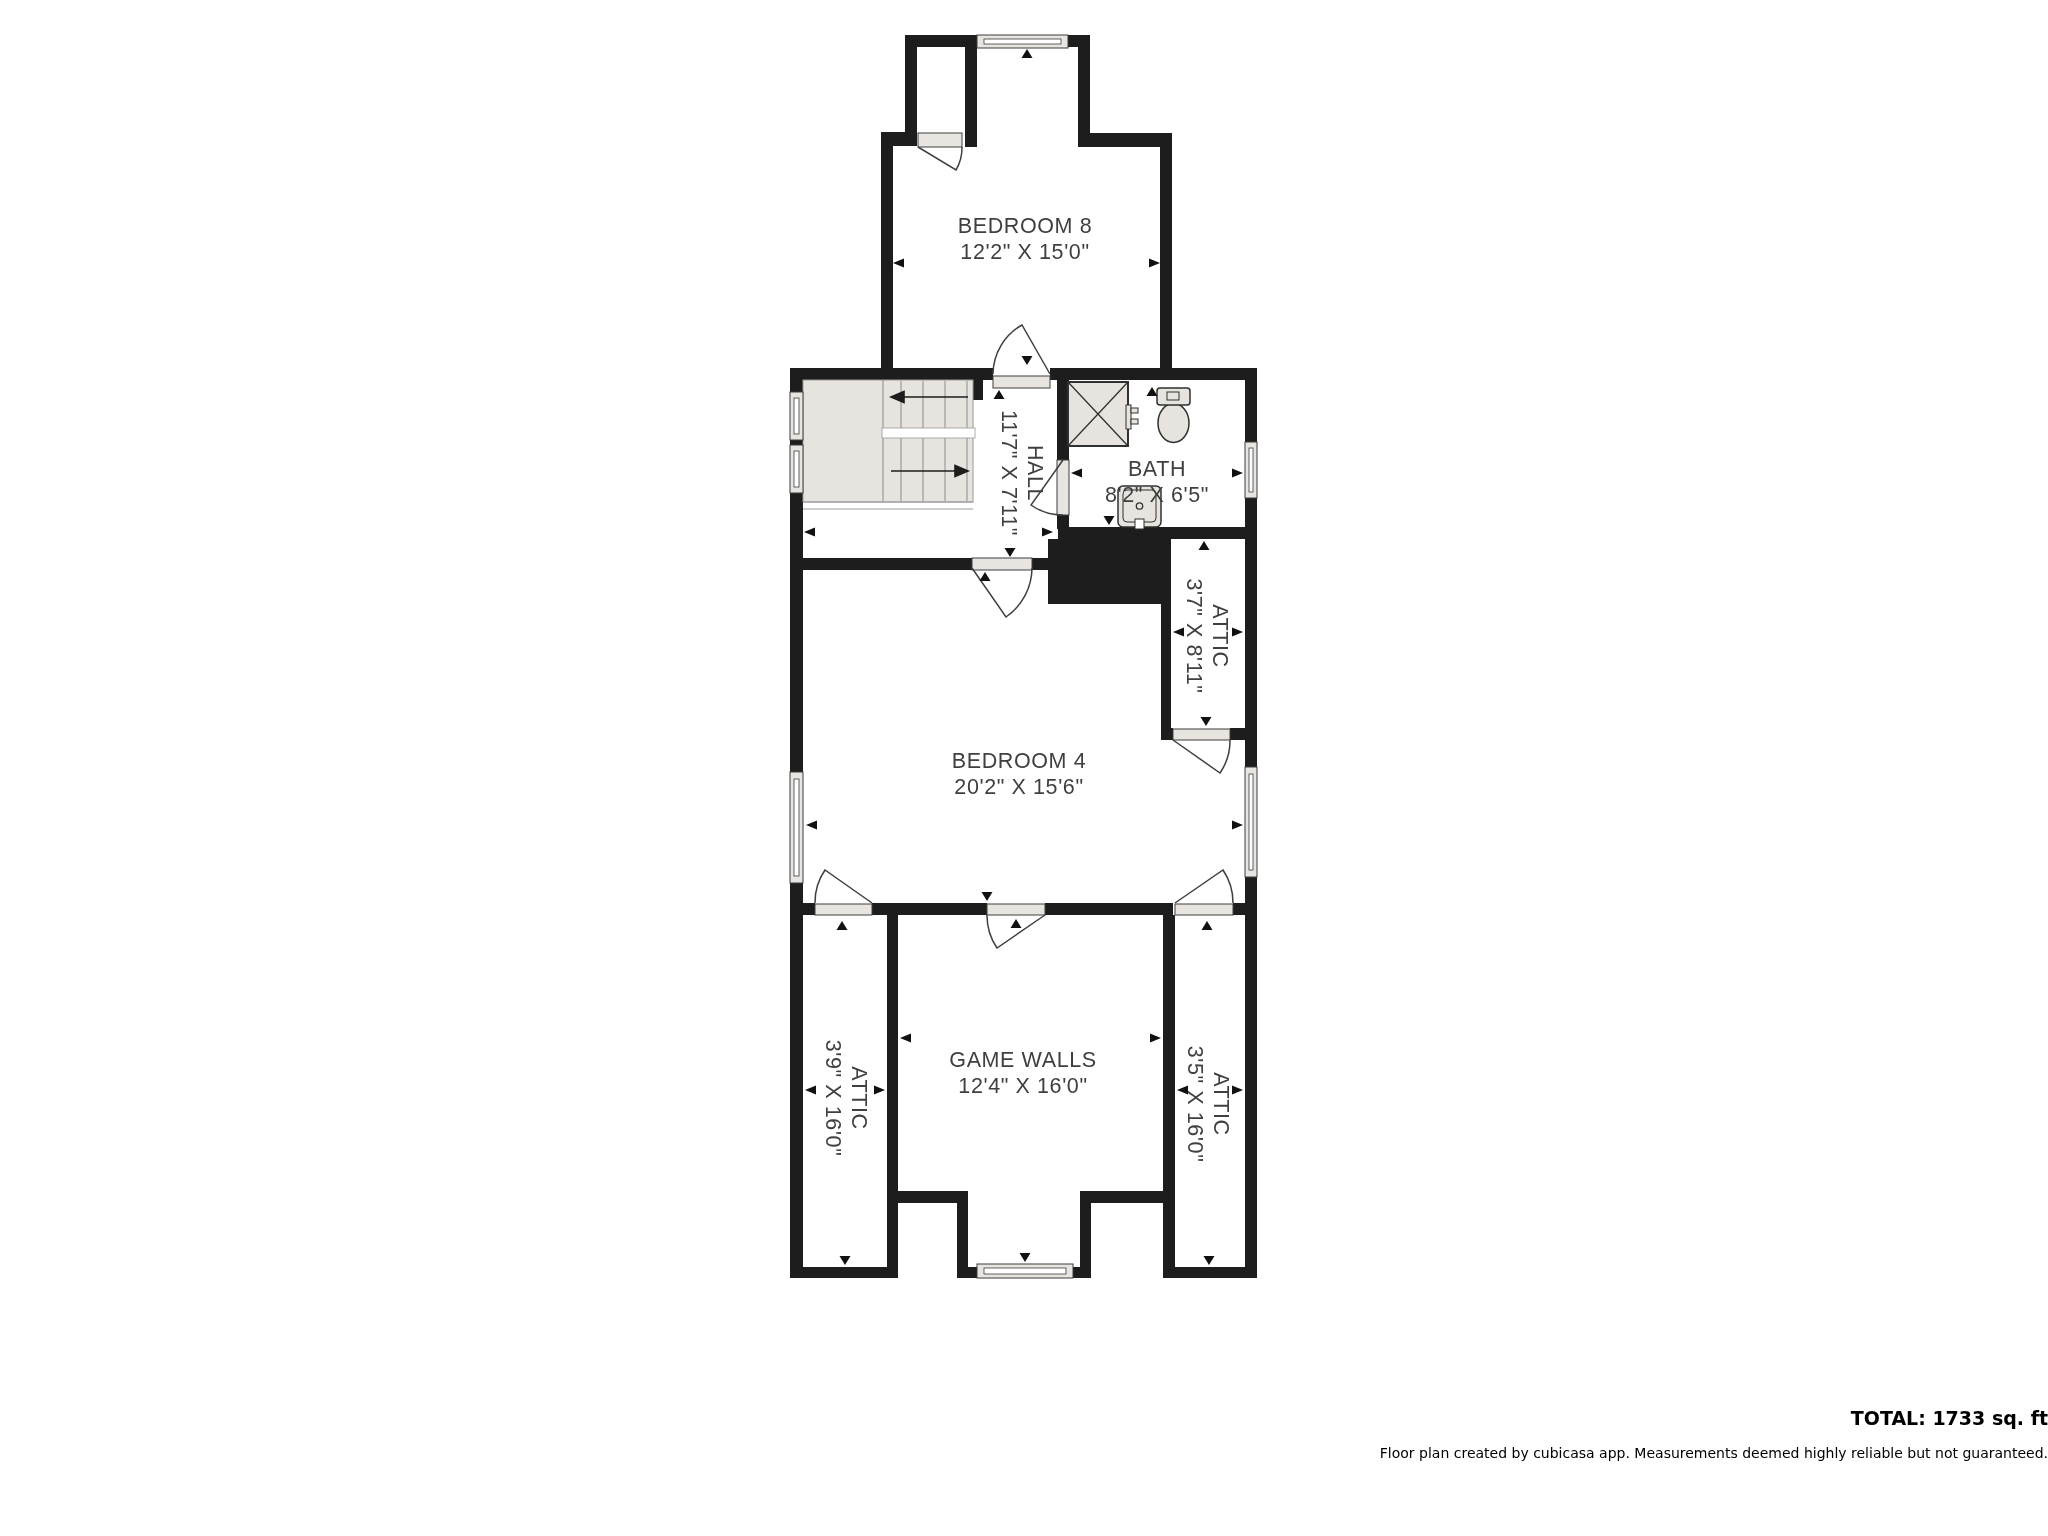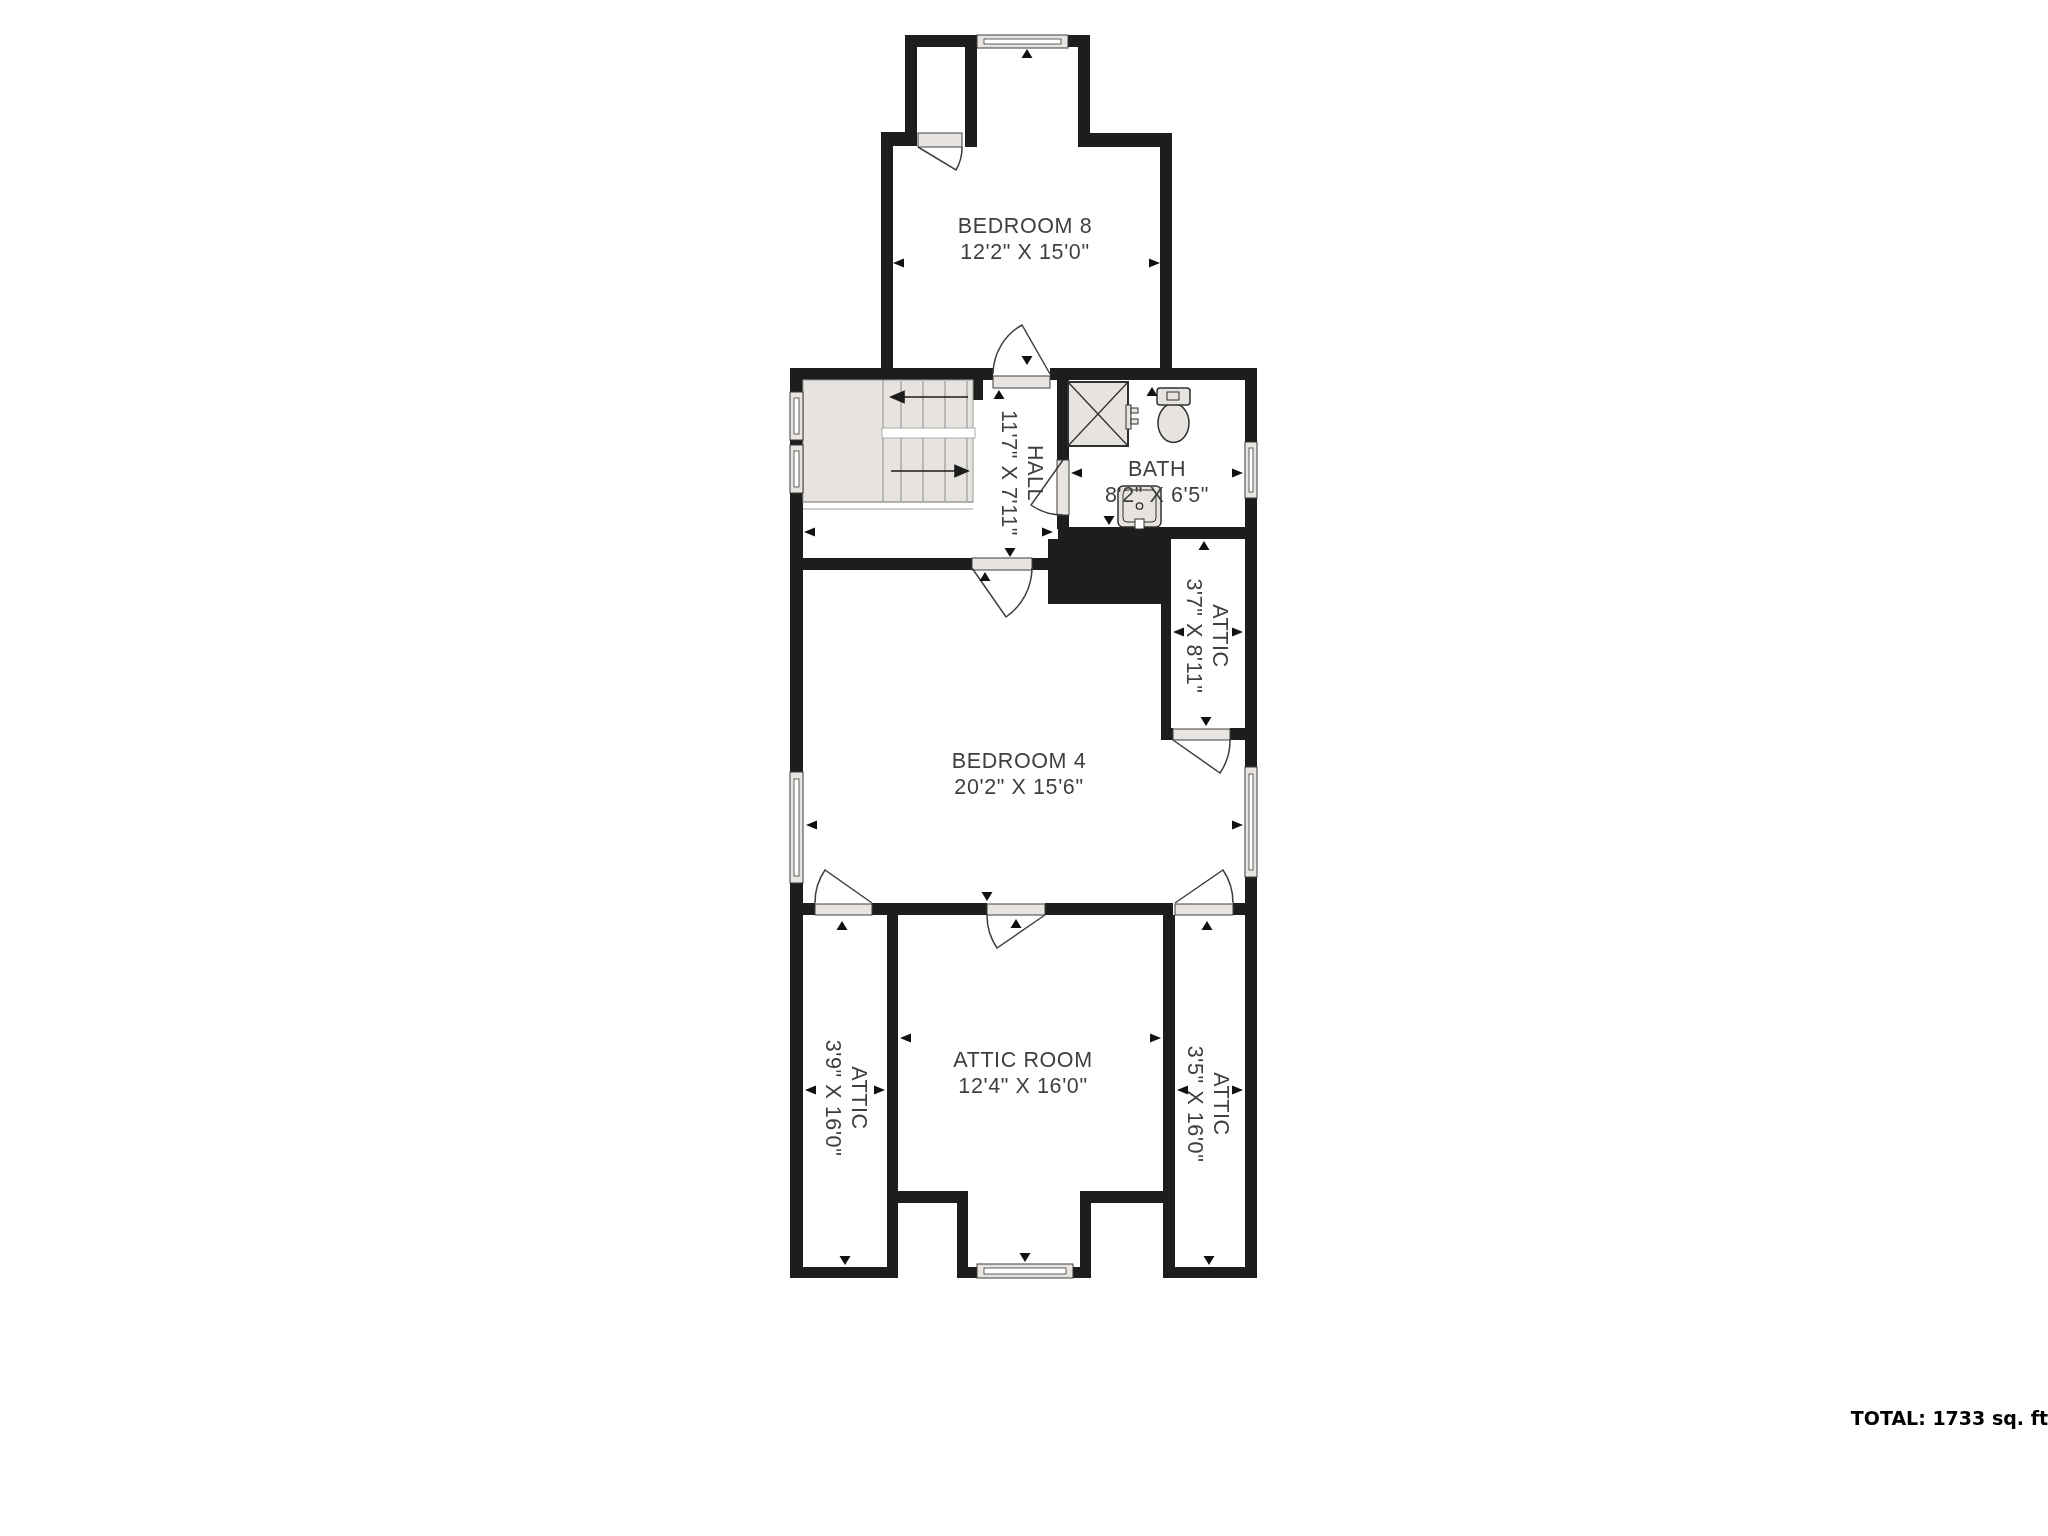--- a/index.html
+++ b/index.html
@@ -227,24 +227,25 @@
   <div>BEDROOM 4</div>
   <div>20'2" X 15'6"</div>
 </div>
 
 <div class="room-label rot" style="left:846px;top:1098px;">
   <div>ATTIC</div>
   <div>3'9" X 16'0"</div>
 </div>
 
 <div class="room-label" style="left:1023px;top:1073px;">
-  <div>ATTIC ROOM</div>
+  <div>GAME WALLS</div>
   <div>12'4" X 16'0"</div>
 </div>
 
 <div class="room-label rot" style="left:1208px;top:1104px;">
   <div>ATTIC</div>
   <div>3'5" X 16'0"</div>
 </div>
 
 <div id="footer">
   <div class="total">TOTAL: 1733 sq. ft</div>
+  <div class="disclaimer">Floor plan created by cubicasa app. Measurements deemed highly reliable but not guaranteed.</div>
 </div>
 
 </body></html>

